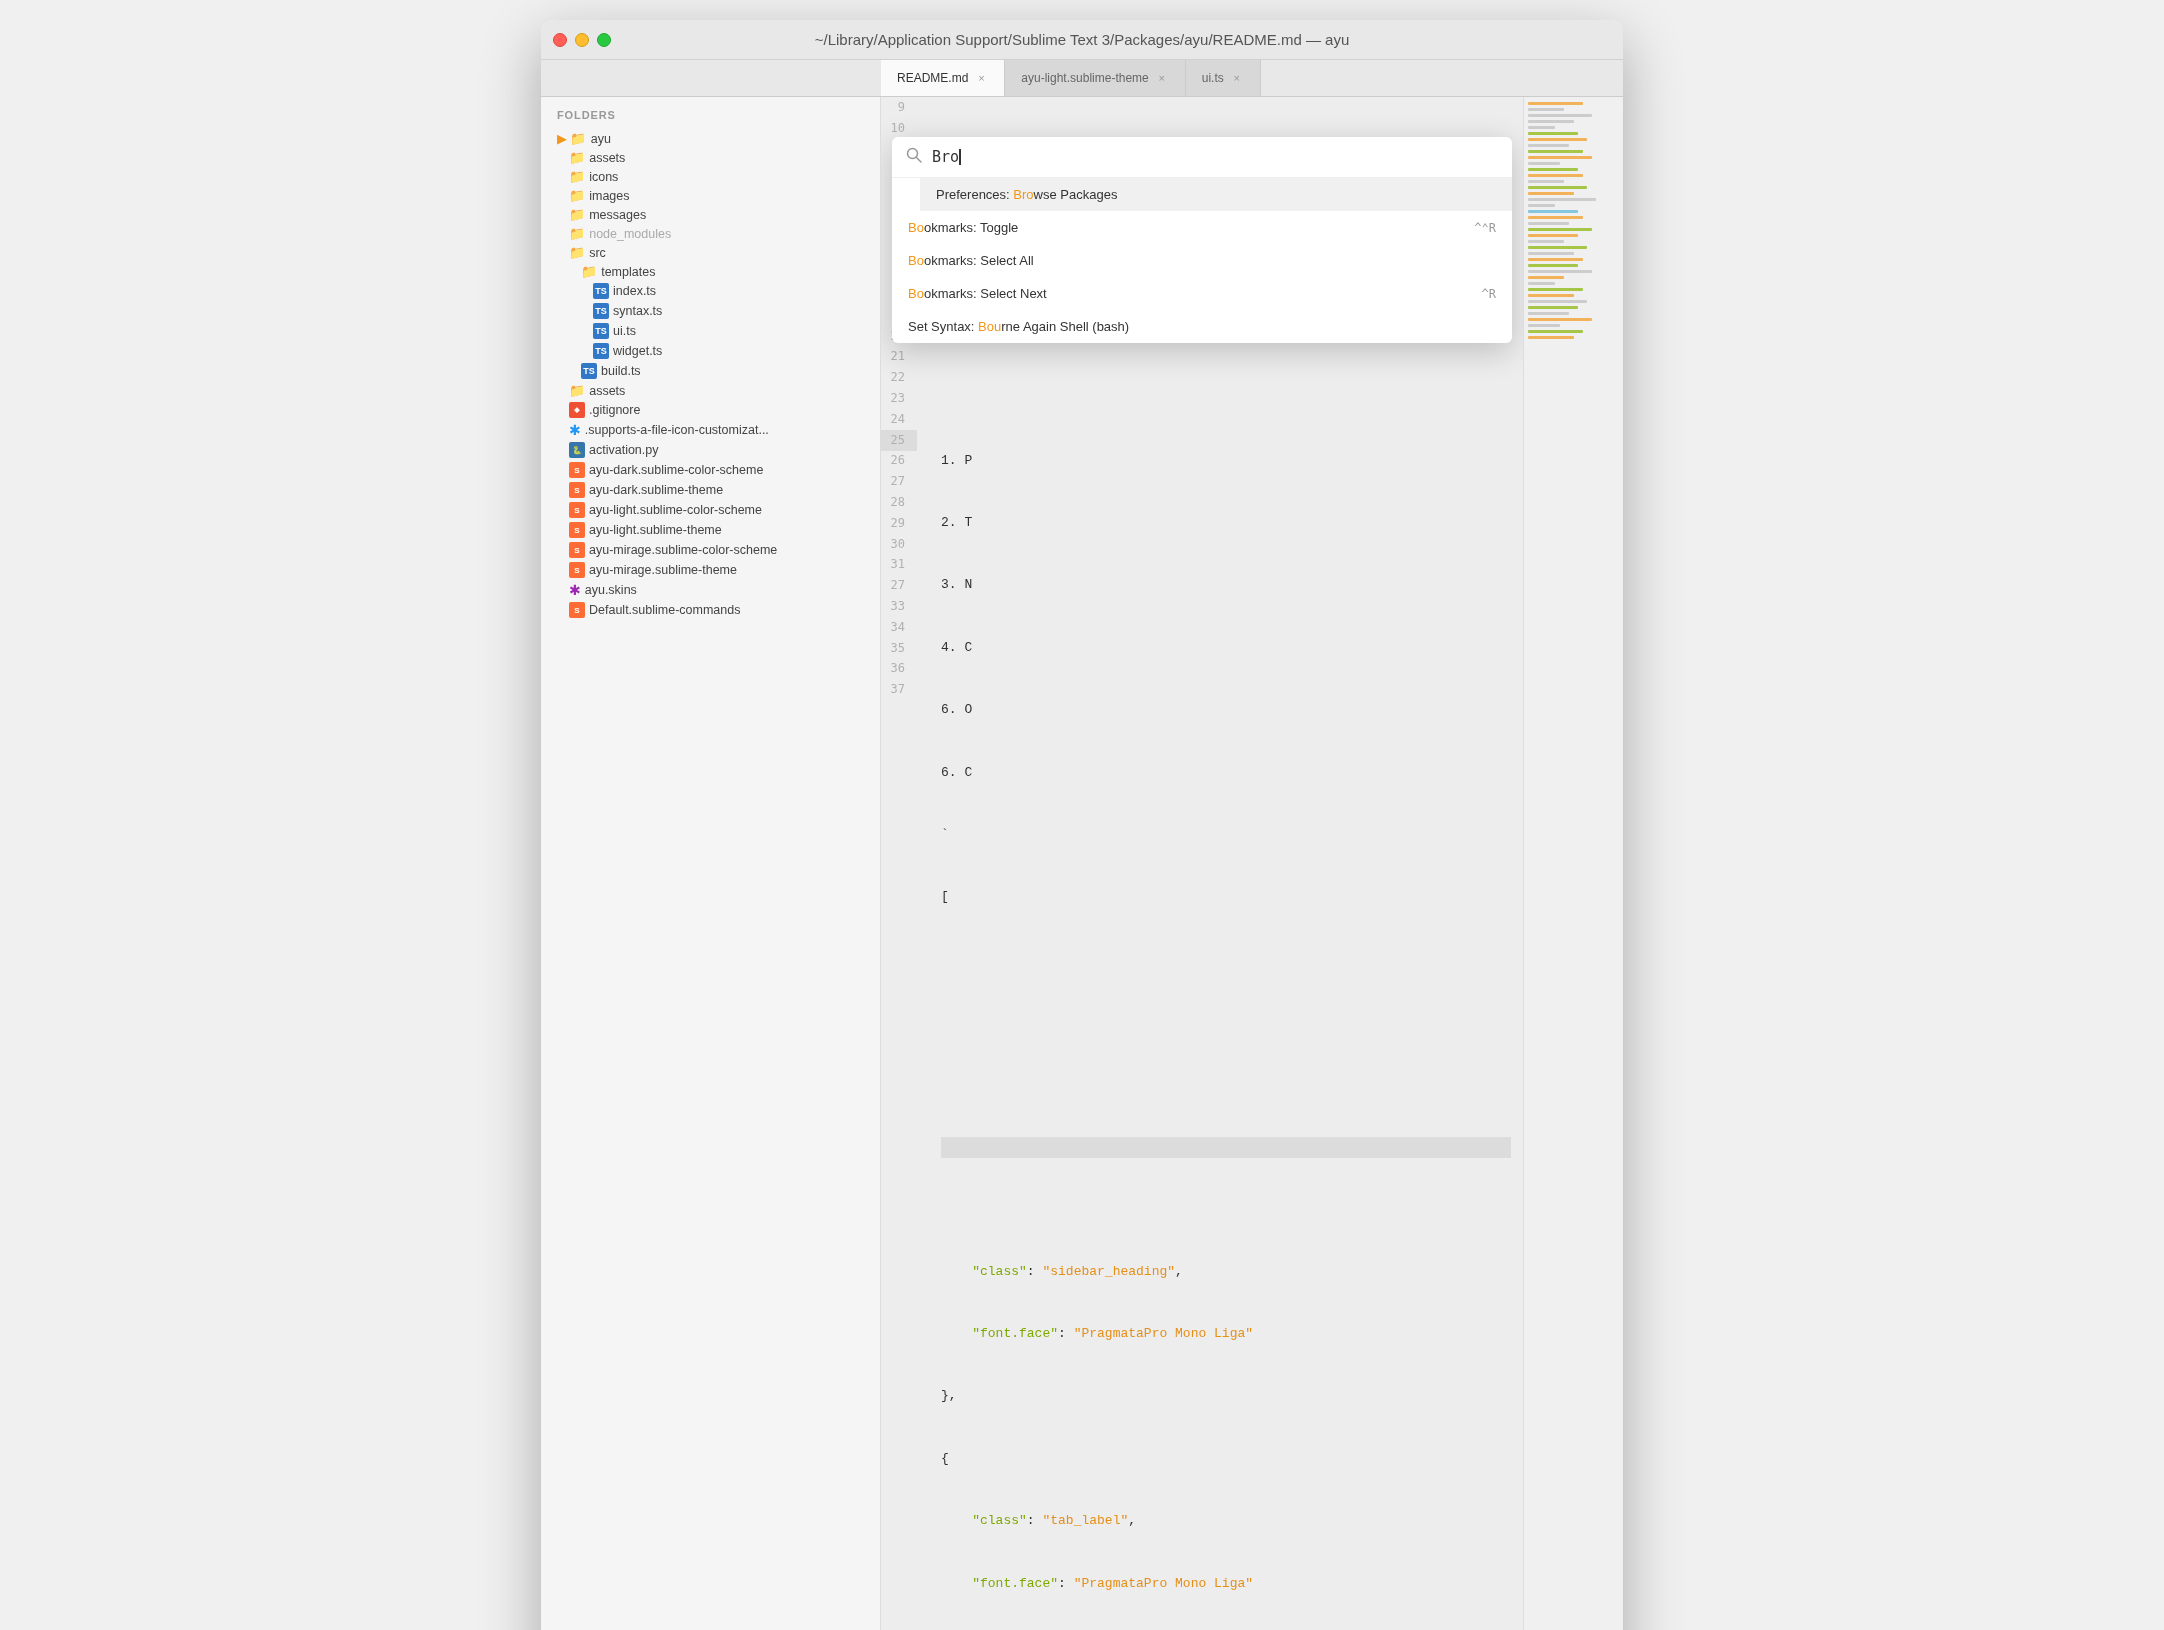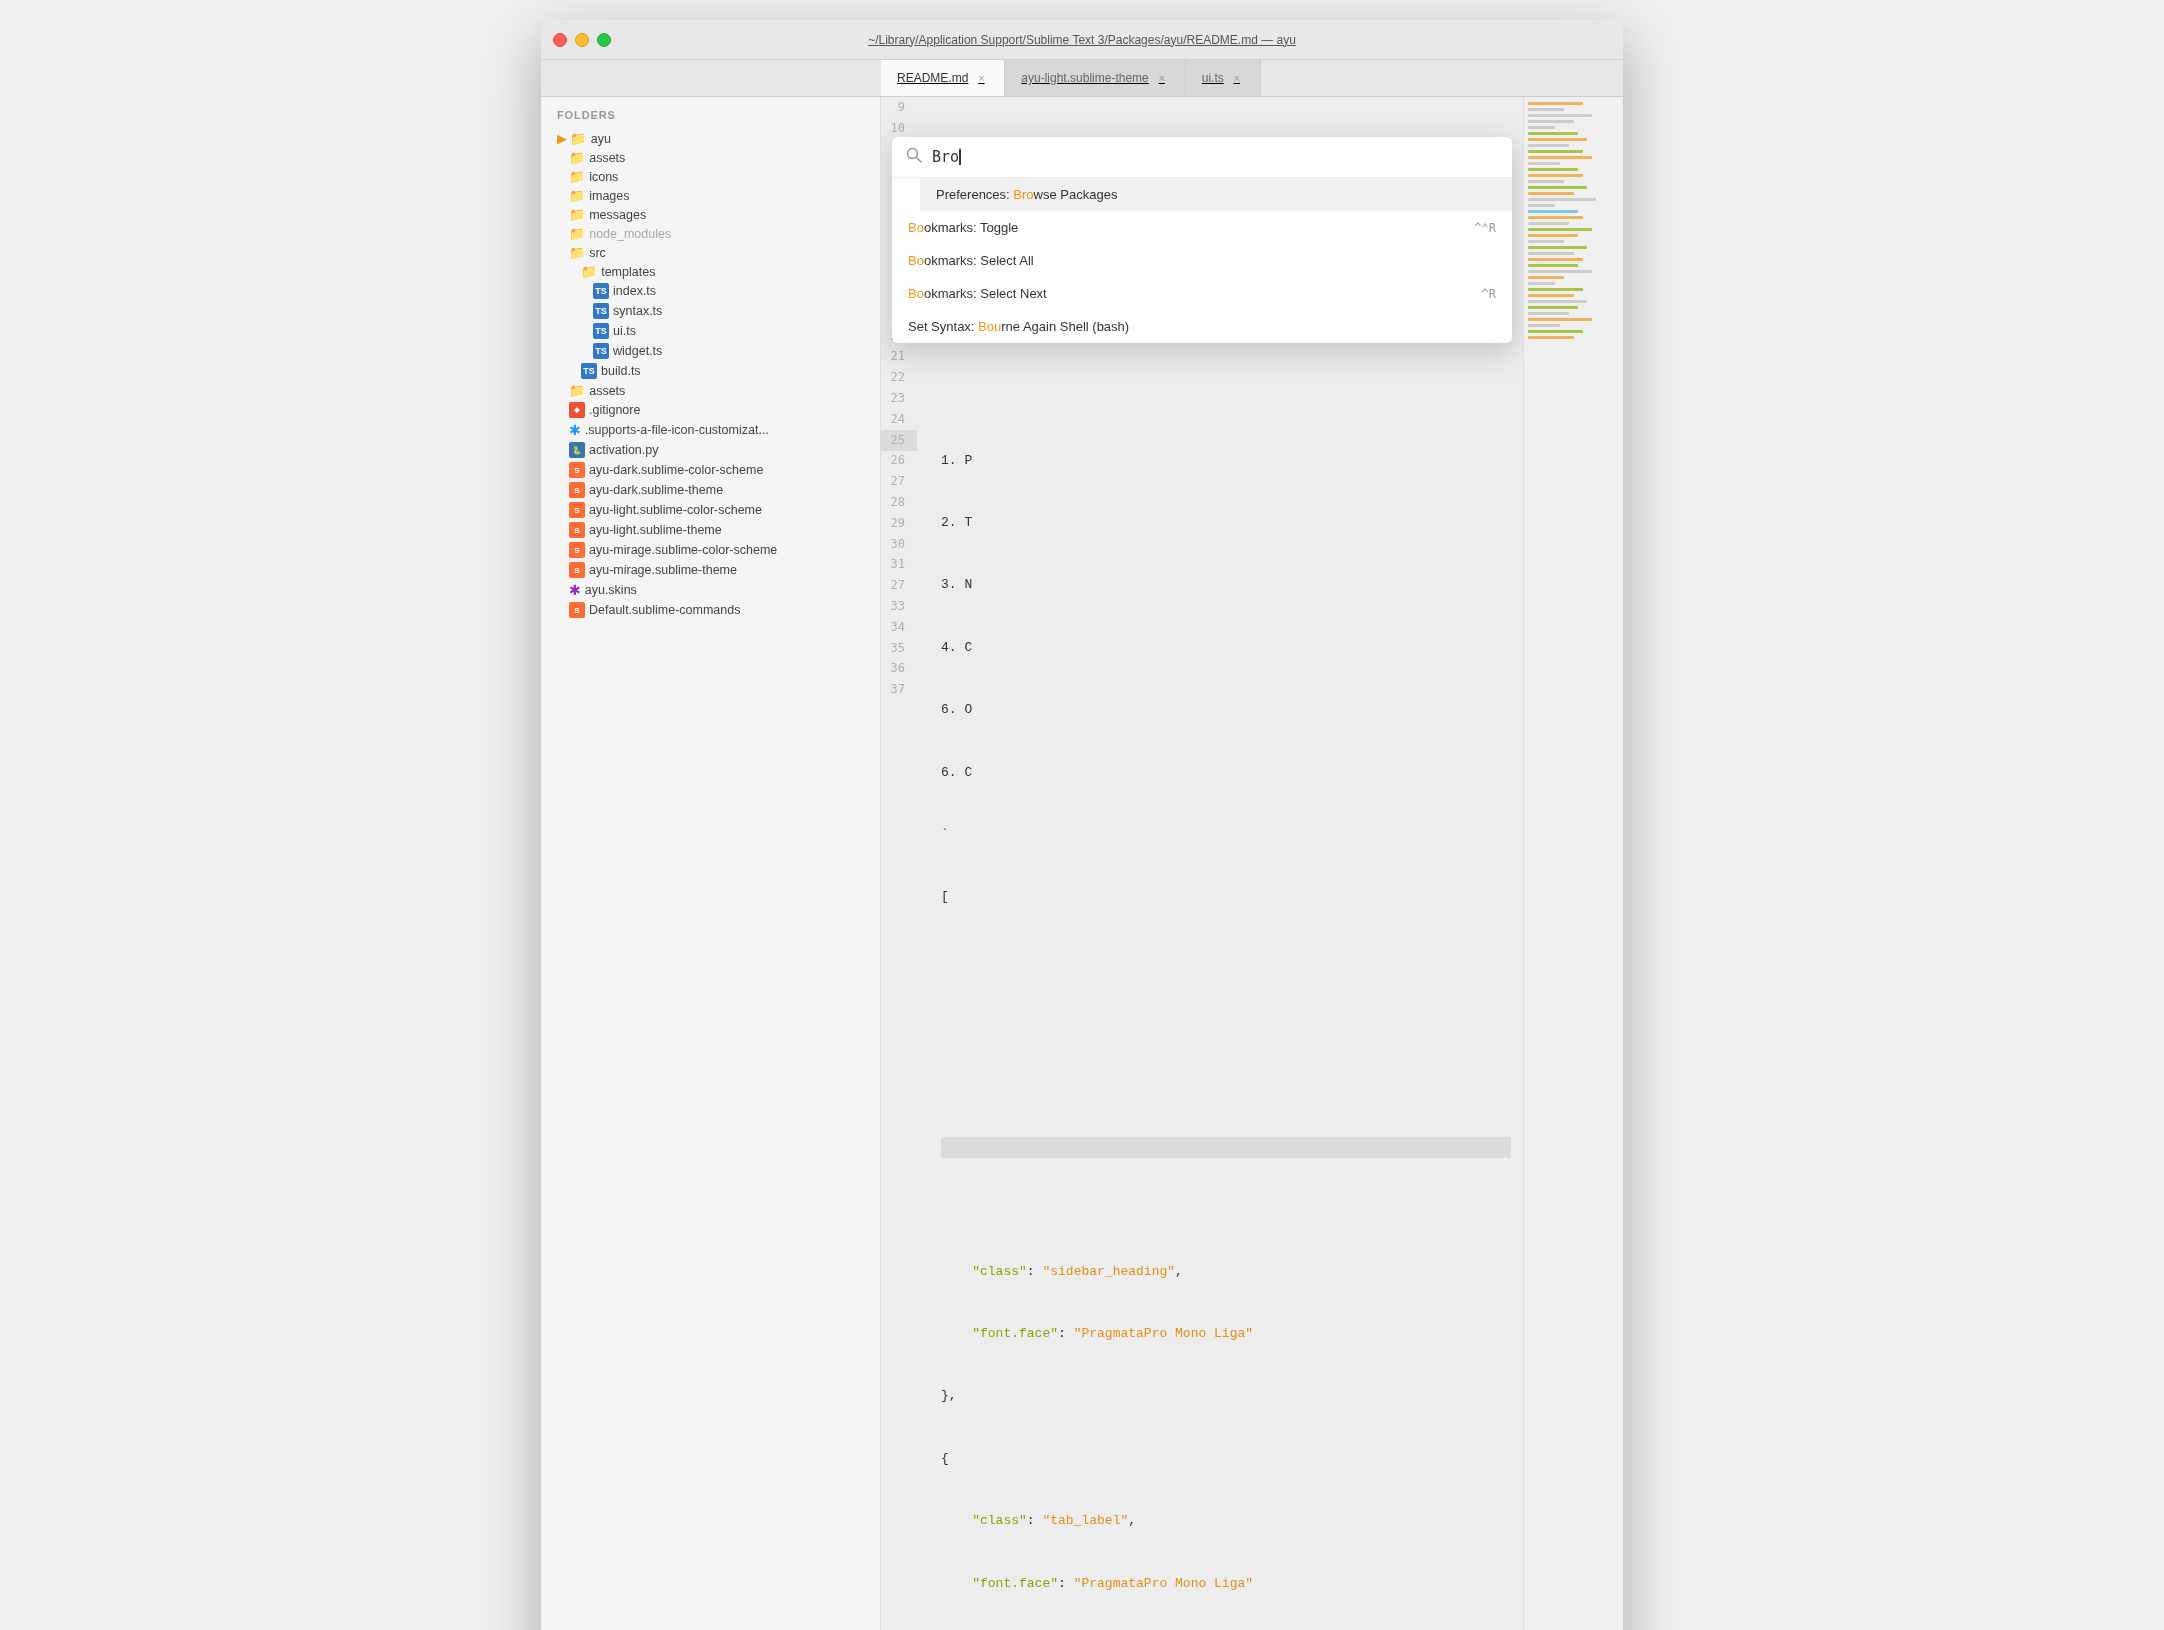--- a/index.html
+++ b/index.html
@@ -43,34 +43,32 @@
       border-radius: 50%;
       cursor: pointer;
     }
     .tl-close { background: #ff5f57; border: 1px solid #e0443e; }
     .tl-min { background: #febc2e; border: 1px solid #d4a017; }
     .tl-max { background: #28c840; border: 1px solid #1daa2f; }
     .titlebar-title {
       position: absolute;
       left: 50%;
       transform: translateX(-50%);
-      font-size: 12px;
+      font-size: 15px;
       color: #555;
       white-space: nowrap;
-      text-decoration: underline;
     }
     
     .tabbar {
       background: #e8e8e8;
       display: flex;
       align-items: flex-end;
       padding: 0 0 0 340px;
       border-bottom: 1px solid #ccc;
       flex-shrink: 0;
-      text-decoration: underline;
     }
     .tab {
       display: flex;
       align-items: center;
       padding: 7px 16px;
       font-size: 12px;
       color: #666;
       background: #d8d8d8;
       border-right: 1px solid #ccc;
       cursor: pointer;

